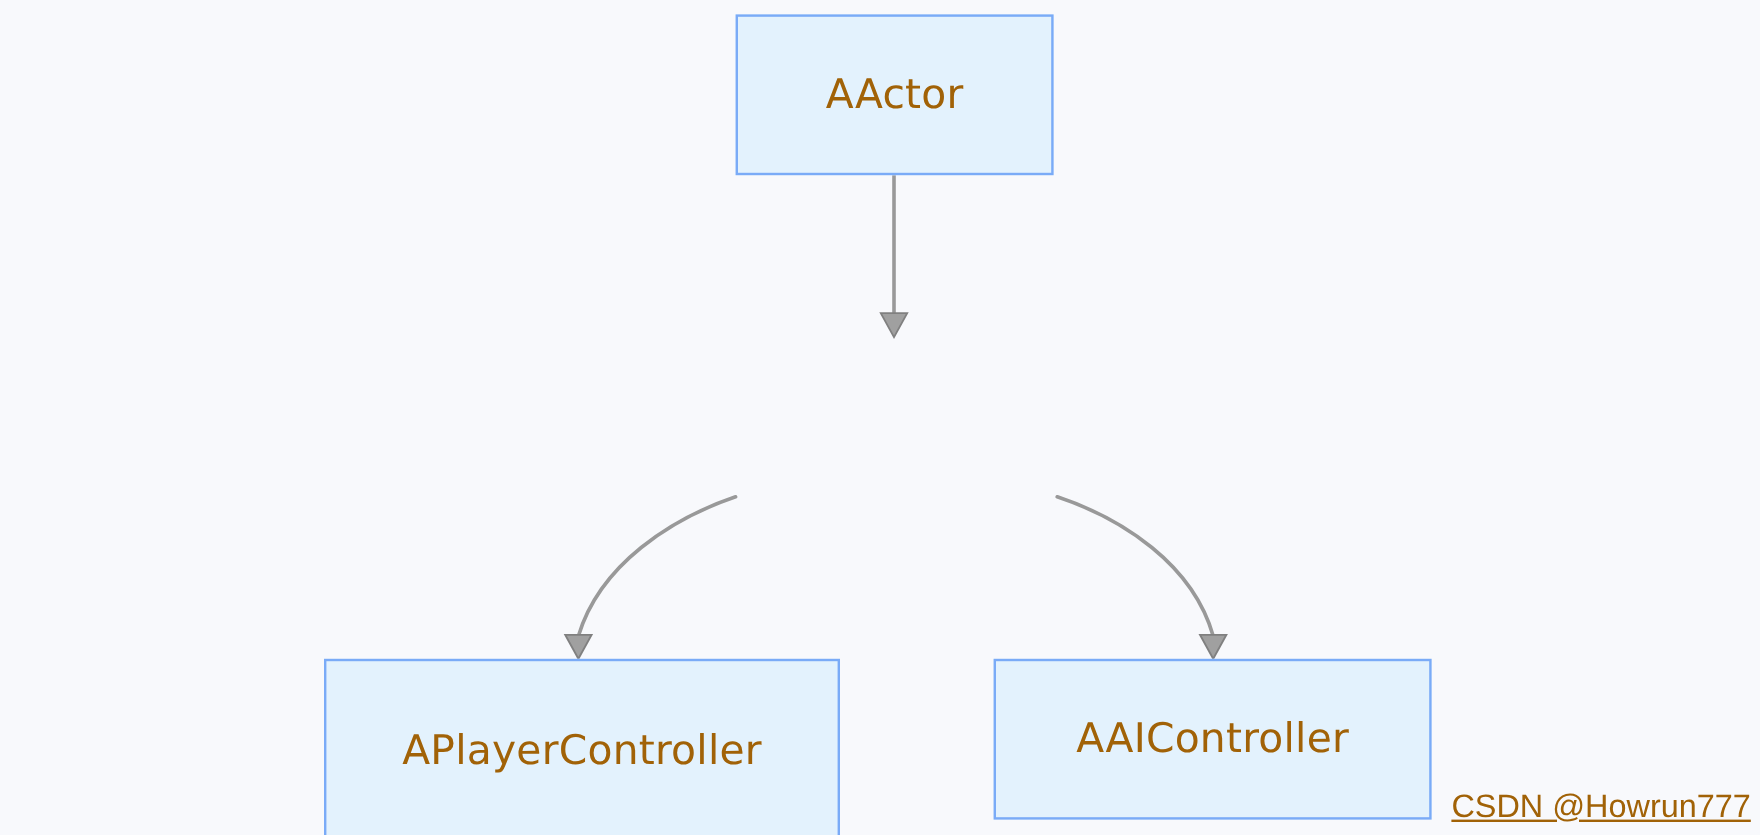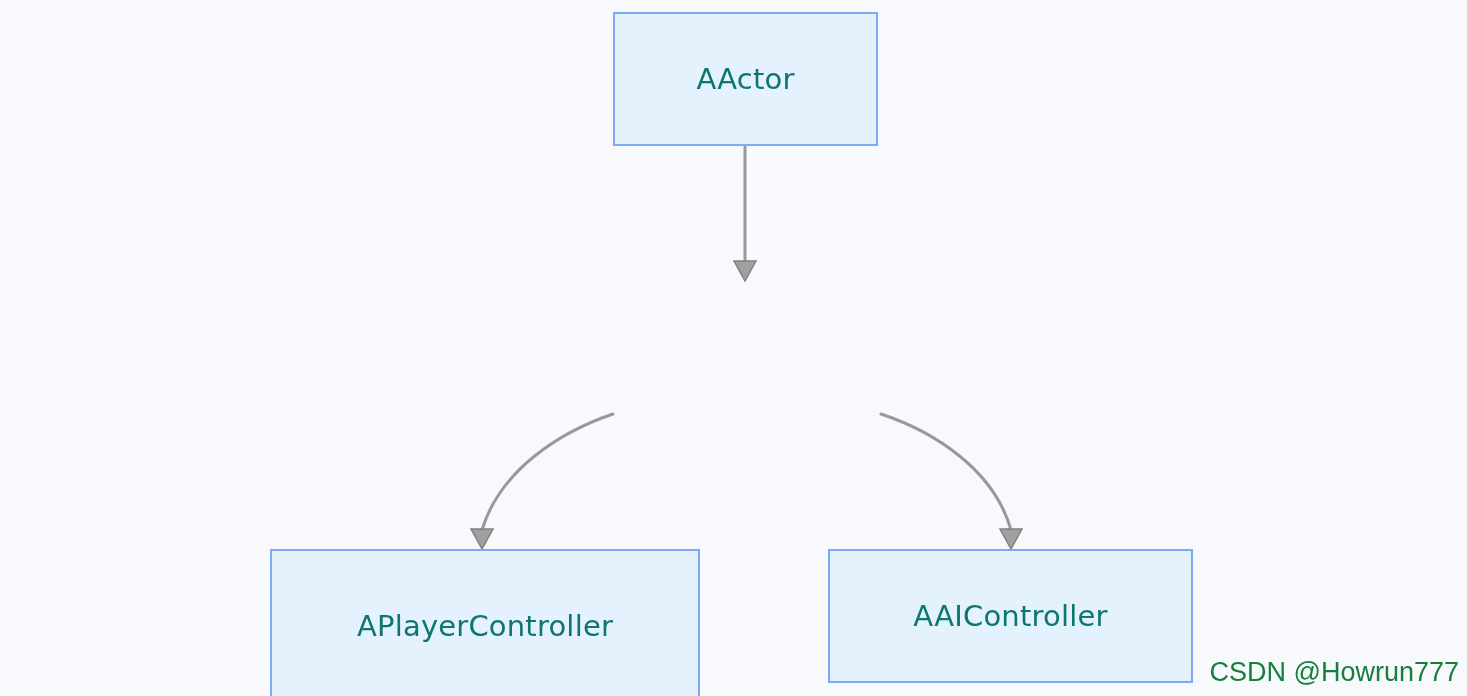--- a/index.html
+++ b/index.html
@@ -30,22 +30,22 @@
   .node {
     position: absolute;
     box-sizing: border-box;
     background: #e3f2fd;
     border: 2px solid #7aabf7;
     display: flex;
     align-items: center;
     justify-content: center;
   }
   .node-label {
-    color: #0f766e;
-    font-size: 29px;
+    color: #a16207;
+    font-size: 34px;
     font-weight: 400;
     letter-spacing: 0.2px;
     line-height: 1;
     white-space: nowrap;
   }
   
   #node-aactor {
     left: 613px;
     top: 12px;
     width: 265px;
@@ -67,24 +67,25 @@
     left: 828px;
     top: 549px;
     width: 365px;
     height: 134px;
   }
   .watermark {
     position: absolute;
     right: 8px;
     bottom: 8px;
     font-size: 27px;
-    color: #15803d;
+    color: #a16207;
     font-family: "Liberation Sans", sans-serif;
     white-space: nowrap;
     user-select: none;
+    text-decoration: underline;
   }
 </style>
 </head>
 <body>
 
 <div id="canvas">
 
   <svg class="edges" viewBox="0 0 1467 696" width="1467" height="696" xmlns="http://www.w3.org/2000/svg">
 
     <g>

